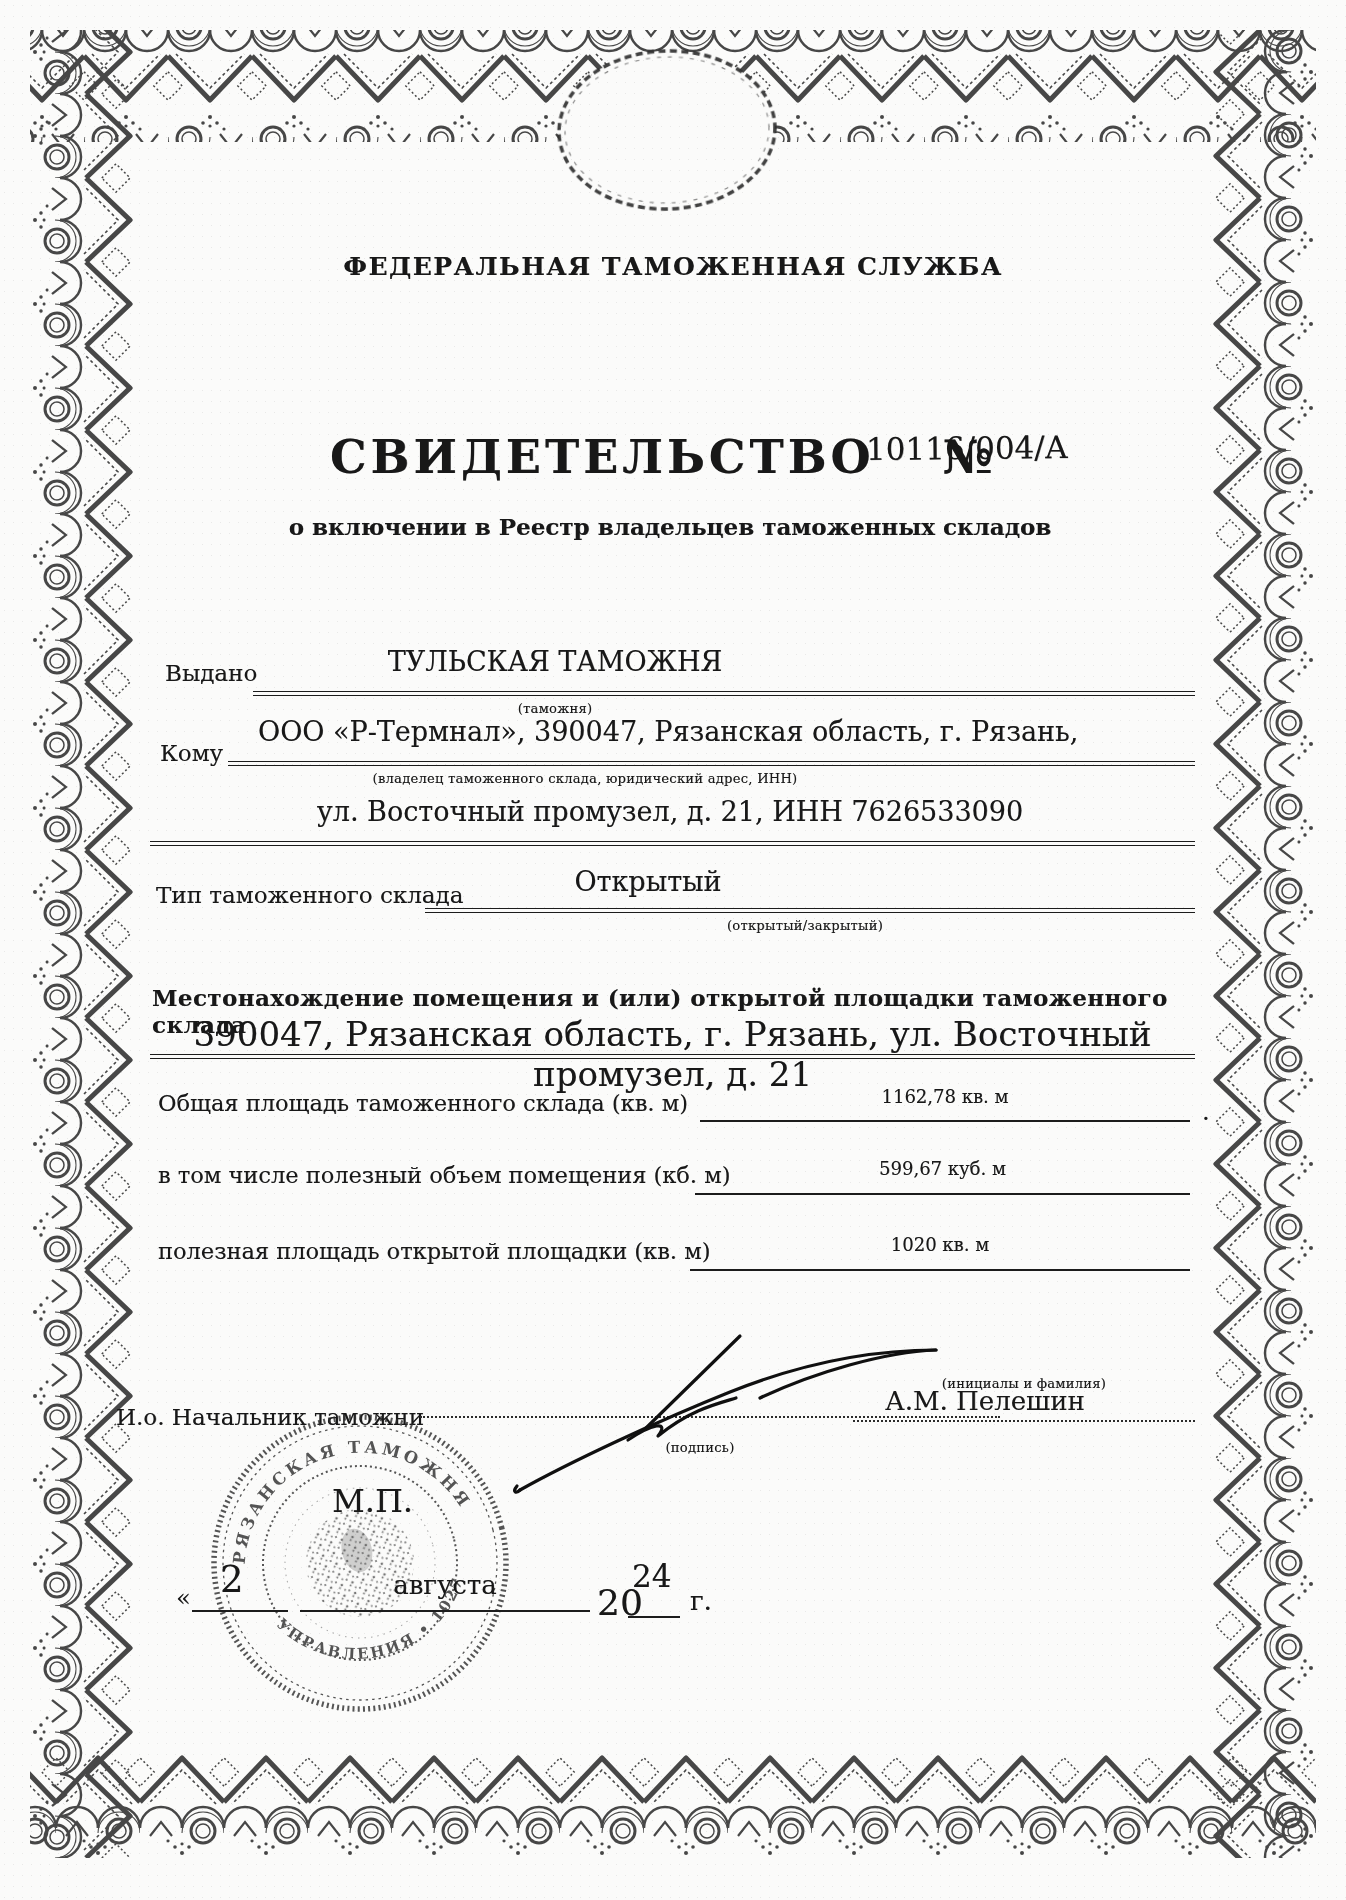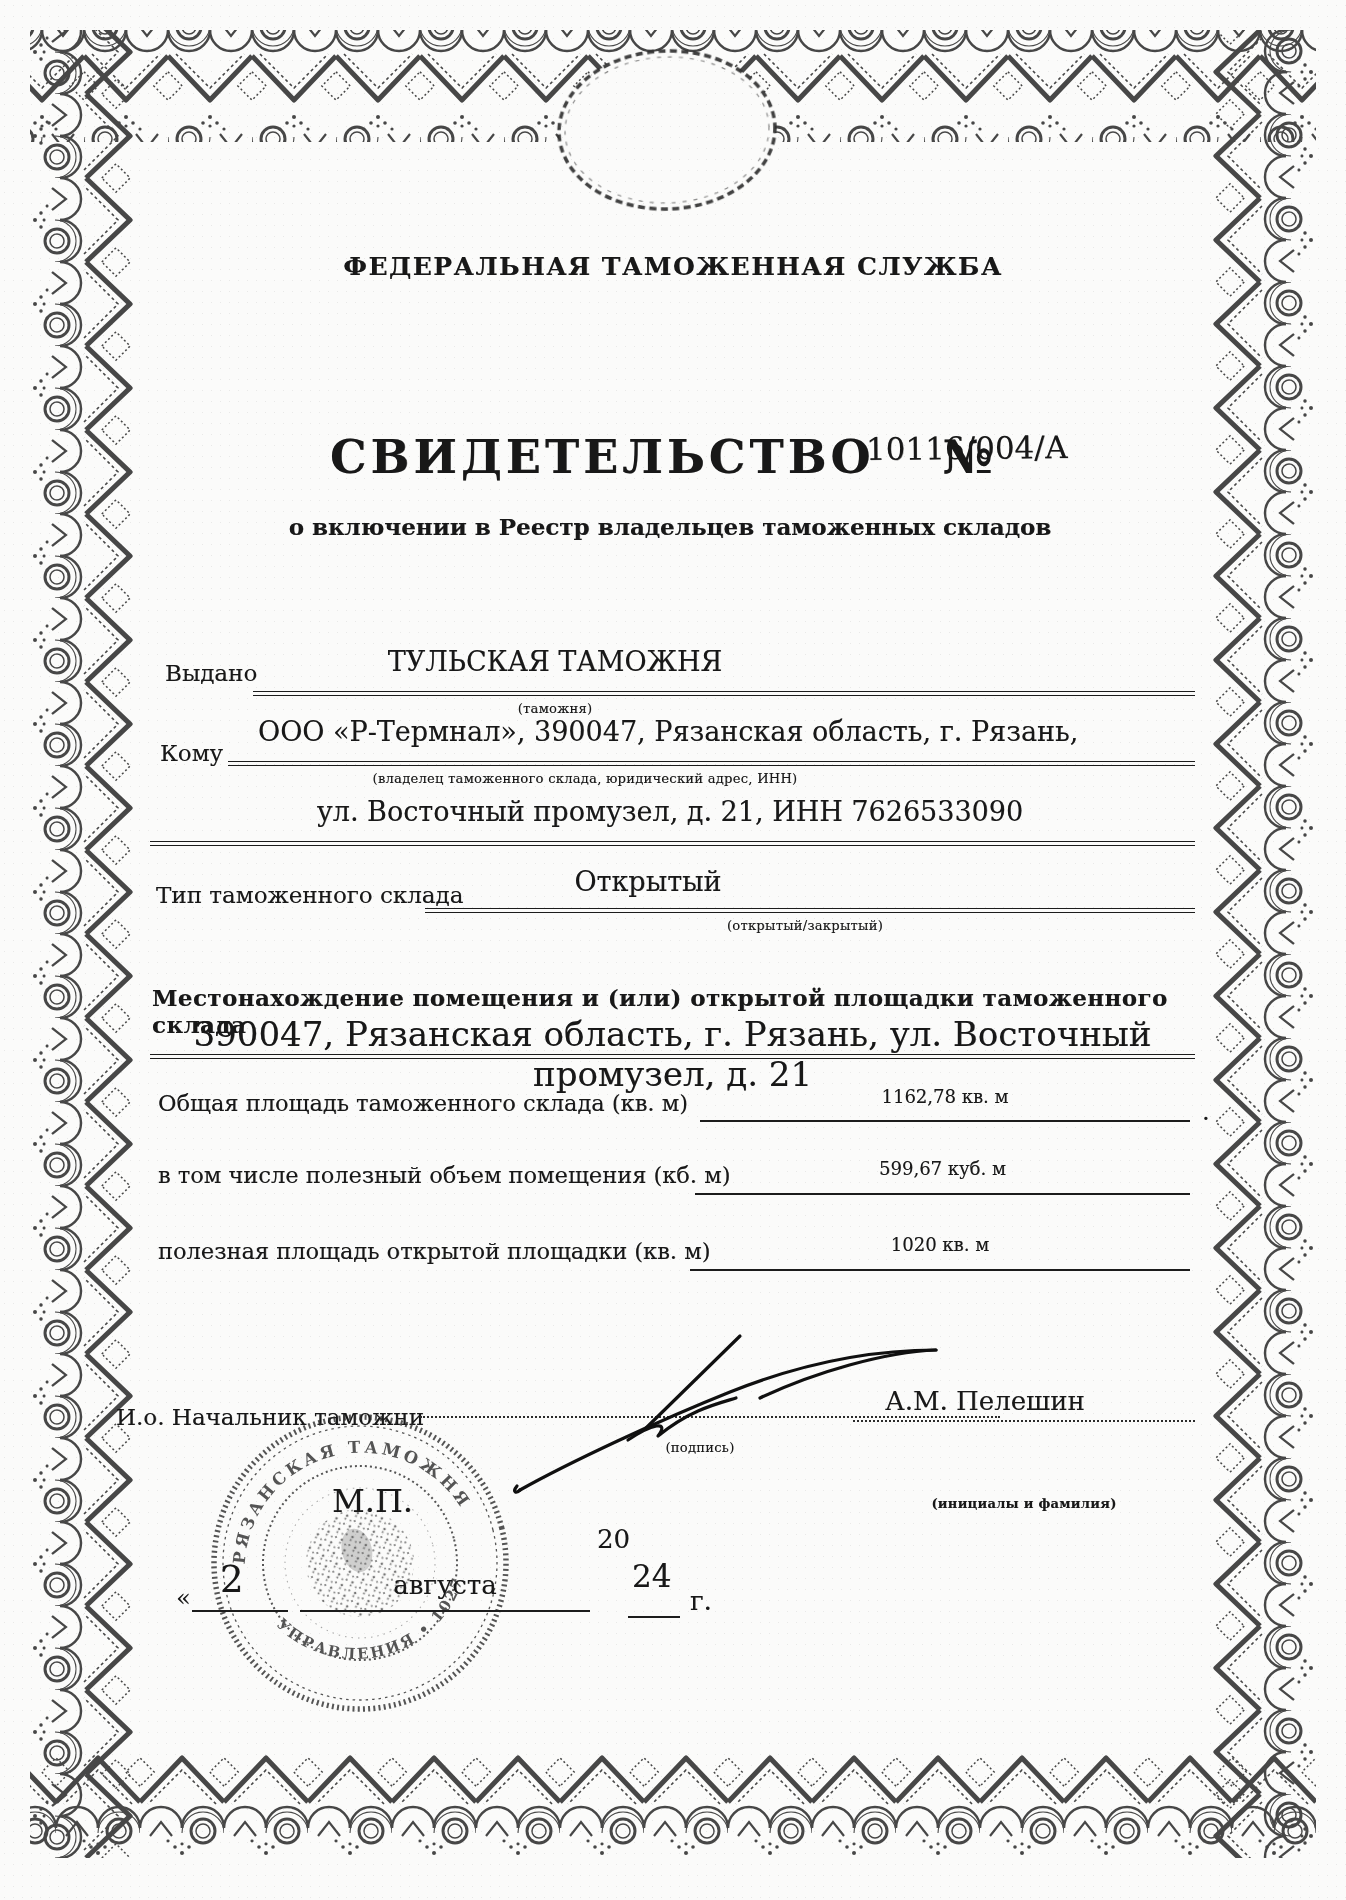--- a/index.html
+++ b/index.html
@@ -142,31 +142,31 @@
   <div class="abs ink metval ctr" style="left:690px; top:1234px; width:500px;">1020 кв. м</div>
   <div class="abs rl1" style="left:690px; top:1269px; width:500px;"></div>
 </div>
 
 <div class="abs ink lbl" style="left:116px; top:1404px;">И.о. Начальник таможни</div>
 <div class="abs rld" style="left:420px; top:1416px; width:580px;"></div>
 <div class="abs ink cap ctr" style="left:550px; top:1440px; width:300px;">(подпись)</div>
 
 <div class="abs ink" style="left:885px; top:1386px; font-size:26px;">А.М. Пелешин</div>
 <div class="abs rld" style="left:853px; top:1420px; width:342px;"></div>
-<div class="abs ink cap ctr" style="left:853px; top:1496px; width:342px;font-weight:bold;">(инициалы и фамилия)</div>
+<div class="abs ink cap ctr" style="left:853px; top:1376px; width:342px;">(инициалы и фамилия)</div>
 
 <div class="abs ink" style="left:296px; top:1482px; font-size:32px; z-index:2;margin-left:36px;">М.П.</div>
 
 <div style="z-index:6; position:absolute; left:0; top:0;">
   <div class="abs ink" style="left:176px; top:1584px; font-size:24px;">«</div>
   <div class="abs rls" style="left:192px; top:1610px; width:96px;"></div>
   <div class="abs ink" style="left:220px; top:1558px; font-size:37px;">2</div>
   <div class="abs rls" style="left:300px; top:1610px; width:290px;"></div>
   <div class="abs ink ctr" style="left:300px; top:1570px; width:290px; font-size:26px;">августа</div>
-  <div class="abs ink" style="left:597px; top:1524px; font-size:26px;">20</div>
+  <div class="abs ink" style="left:597px; top:1582px; font-size:36px;">20</div>
   <div class="abs ink" style="left:632px; top:1558px; font-size:31px;">24</div>
   <div class="abs rls" style="left:628px; top:1616px; width:52px;"></div>
   <div class="abs ink" style="left:690px; top:1586px; font-size:26px;">г.</div>
 </div>
 
 <svg width="1346" height="1900" viewBox="0 0 1346 1900" style="z-index:5; pointer-events:none;">
 
   <g transform="rotate(-14 360 1563)" opacity="0.8">
     <circle cx="360" cy="1563" r="146" fill="none" stroke="#2c2c2c" stroke-width="5.5" stroke-dasharray="2 3.2"></circle>
     <circle cx="360" cy="1563" r="137" fill="none" stroke="#2c2c2c" stroke-width="1.3" stroke-dasharray="2.5 4"></circle>

